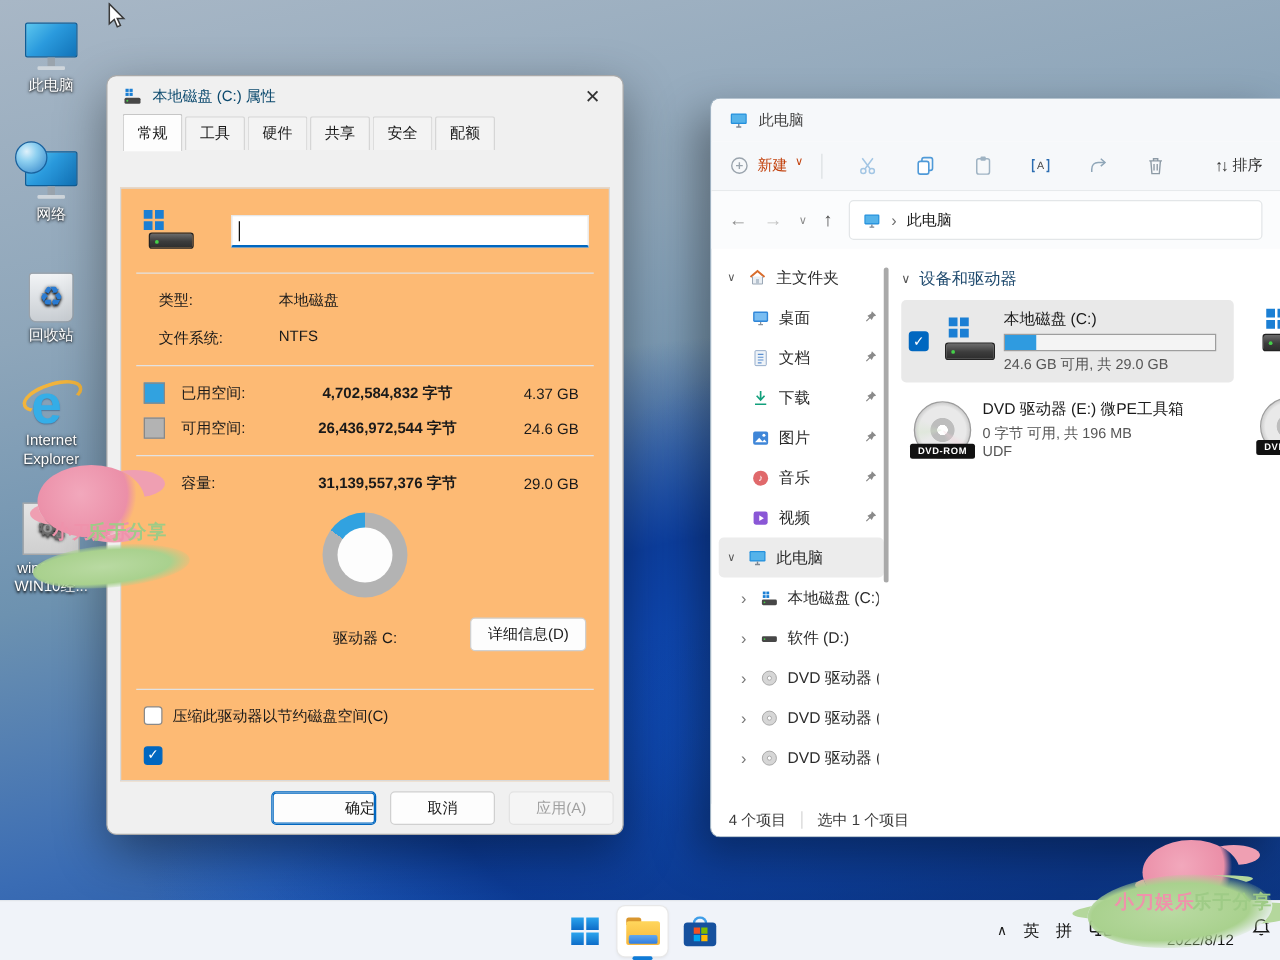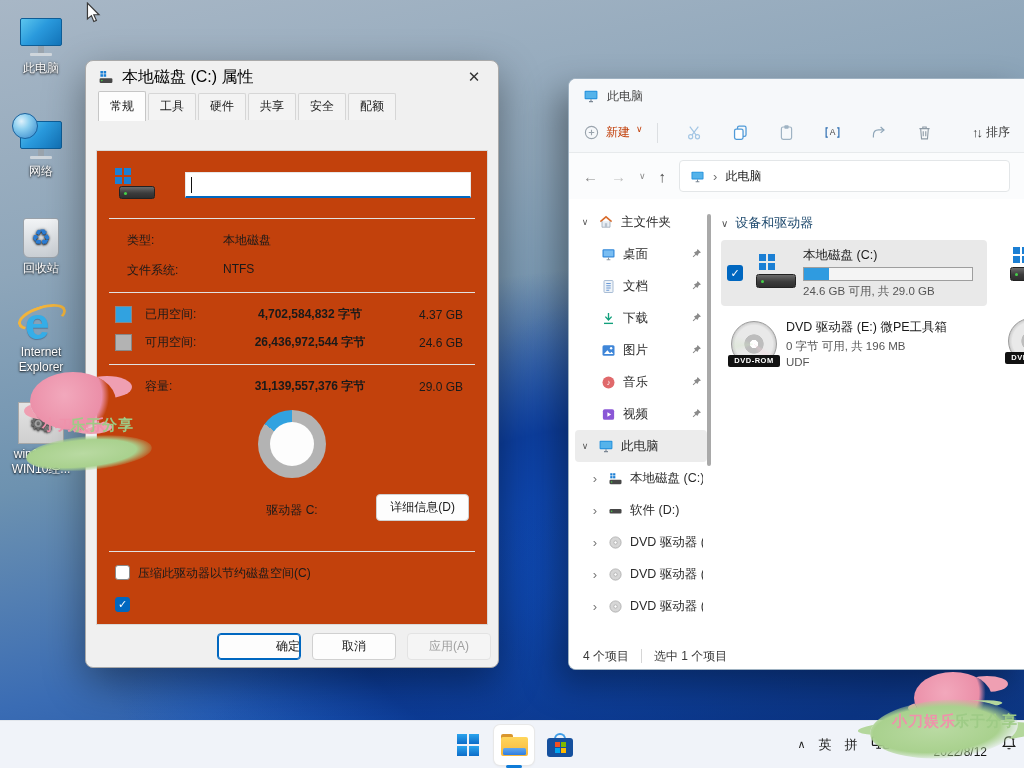--- a/index.html
+++ b/index.html
@@ -50,28 +50,28 @@
   .wm-right { left:862px; top:676px; width:162px; height:92px; }
   .splat-pink { background:radial-gradient(circle at 40% 40%, #f2a8bc 0%, #eb8fa8 60%, rgba(235,143,168,0) 72%);
                 box-shadow: 34px -14px 0 -18px #ef9fb2, -26px 10px 0 -20px #ef9fb2, 18px 26px 0 -22px #ef9fb2; }
   .splash-green { background:radial-gradient(ellipse at 45% 50%, #b9daa2 0%, #a9d18e 55%, rgba(169,209,142,0) 75%);
                   box-shadow: 46px 6px 0 -20px #b4d79c, -34px -4px 0 -22px #b4d79c, 10px -22px 0 -24px #b4d79c; }
 
   
   .dlg { position:absolute; left:85px; top:60px; width:414px; height:608px; background:#f0f0f0;
          border:1px solid #a9a9a9; border-radius:8px; box-shadow:0 14px 40px rgba(0,0,0,.4); z-index:40; overflow:hidden; }
   .dlg-titlebar { height:32px; display:flex; align-items:center; gap:8px; padding:0 4px 0 12px; }
-  .dlg-title { font-size:16px; color:#000000; }
+  .dlg-title { font-size:12px; color:#0c4a6e; }
   .dlg-close { margin-left:auto; width:40px; height:28px; display:flex; align-items:center; justify-content:center;
                font-size:15px; color:#333; border-radius:5px; cursor:default; }
   .dlg-tabs { display:flex; padding-left:12px; align-items:flex-end; height:27px; position:relative; z-index:2; }
   .tab { font-size:12px; color:#1a1a1a; padding:4px 11px 5px; background:#f3f3f3; border:1px solid #d6d6d6;
          border-bottom:none; margin-right:2px; border-radius:2px 2px 0 0; }
   .tab.active { background:#fdfdfd; padding-top:6px; padding-bottom:6px; border-color:#c6c6c6; position:relative; top:1px; }
-  .dlg-card { position:absolute; left:10px; right:10px; top:89px; bottom:42px; background:#c2410c;
+  .dlg-card { position:absolute; left:10px; right:10px; top:89px; bottom:42px; background:#fdba74;
               border:1px solid #d9d9d9; padding:14px 16px 0; }
   .name-row { display:flex; align-items:center; height:40px; }
   .drive-art { position:relative; width:44px; height:38px; flex:0 0 44px; }
   .winflag { position:absolute; display:grid; grid-template-columns:7px 7px; grid-template-rows:7px 7px; gap:1.5px; left:2px; top:2px; }
   .winflag i { background:#1b7fd4; }
   .drive-body { position:absolute; left:6px; top:20px; width:36px; height:13px; border-radius:2.5px;
                 background:linear-gradient(180deg,#6b6b6b 0%,#3c3c3c 55%,#2e2e2e 100%); border:1px solid #222; }
   .drive-body i { position:absolute; left:4px; top:5px; width:3px; height:3px; border-radius:50%; background:#45d049; }
   .vol-input { flex:1; margin-left:28px; height:26px; background:#fff; border:1px solid #e7e7e7;
                border-bottom:2px solid #0067c0; position:relative; }

